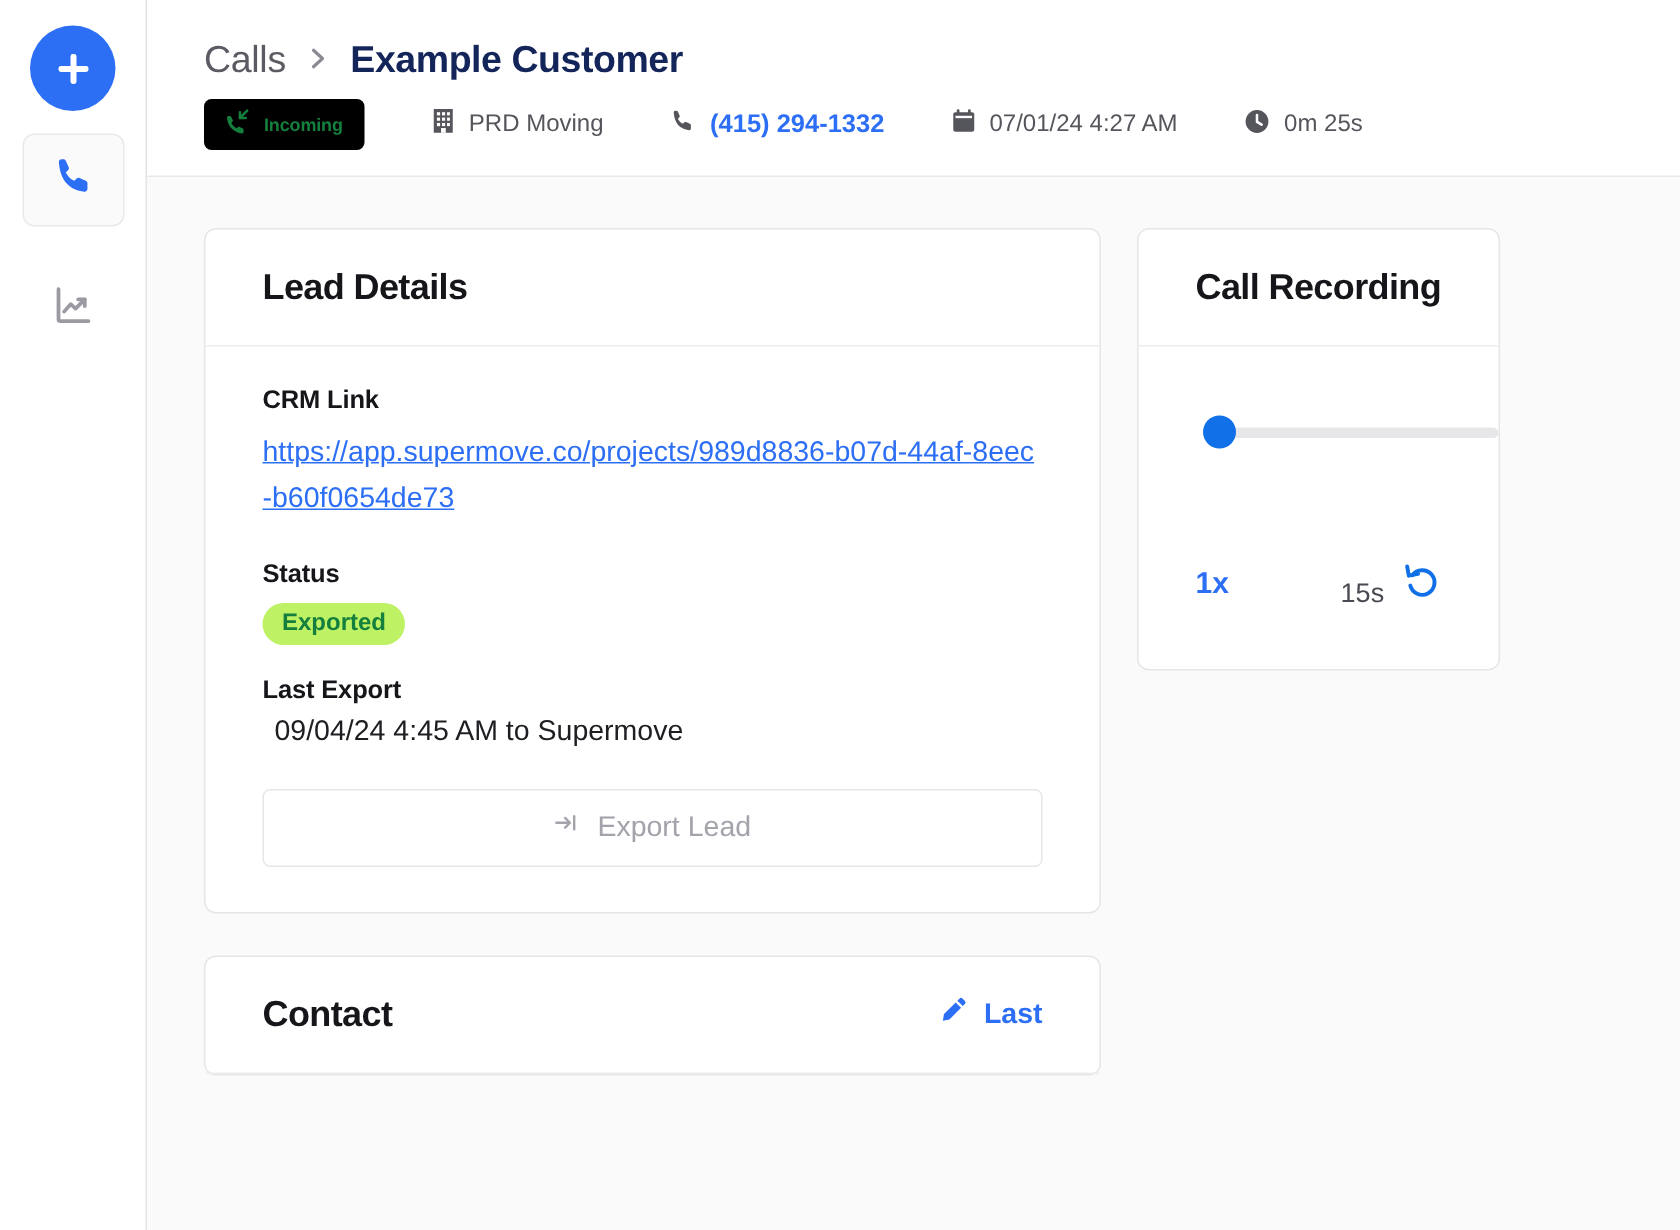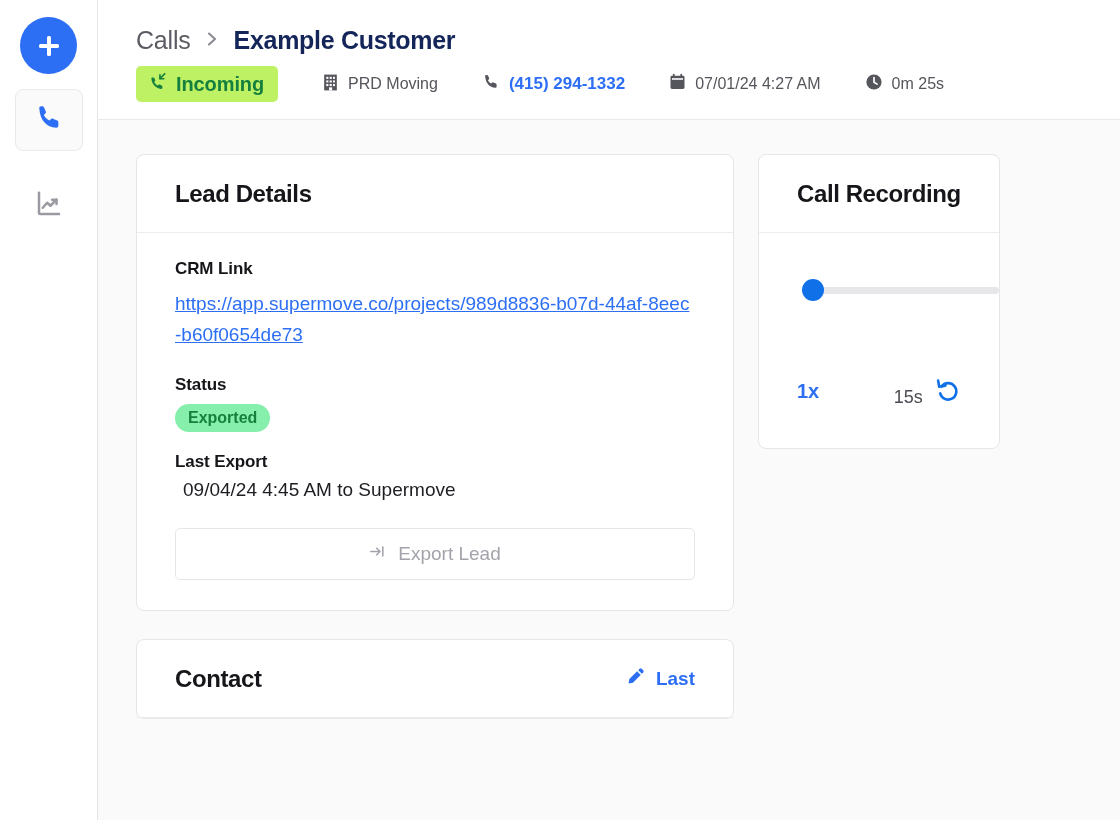--- a/index.html
+++ b/index.html
@@ -50,23 +50,23 @@
     font-size: 25px; color: #5B5B63; font-weight: 400; letter-spacing: -0.2px; cursor: pointer;
   }
   .crumb-sep { color: #8A8A93; font-size: 21px; line-height: 1; }
   .crumb-current {
     font-size: 25px; color: #14255A; font-weight: 700; letter-spacing: -0.3px;
   }
 
   .meta-row { display: flex; align-items: center; margin-top: 11px; }
   .badge-incoming {
     display: inline-flex; align-items: center; gap: 9px;
-    background: #bef264; color: #15803D;
+    background: #000000; color: #15803D;
     border-radius: 5px; padding: 6px 14px 6px 12px;
-    font-size: 20px; font-weight: 700; letter-spacing: -0.1px;
+    font-size: 12px; font-weight: 700; letter-spacing: -0.1px;
   }
   .meta-item {
     display: inline-flex; align-items: center; gap: 9px;
     font-size: 16px; color: #55555C; margin-left: 44px; white-space: nowrap;
   }
   .meta-item.phone { font-weight: 700; color: #2D6FF4; font-size: 17px; }
   .meta-item.phone .txt { color: #2D6FF4; }
 
   
   .body-area {
@@ -99,21 +99,21 @@
   }
   .crm-link {
     display: block; margin-top: 9px;
     font-size: 19px; color: #2D6FF4; text-decoration: underline;
     line-height: 1.65; word-break: break-all; cursor: pointer;
   }
   .gap-1 { height: 24px; }
   .gap-2 { height: 20px; }
   .badge-exported {
     display: inline-block; margin-top: 9px;
-    background: #86efac; color: #15803D;
+    background: #bef264; color: #15803D;
     border-radius: 14px; padding: 5px 13px;
     font-size: 16px; font-weight: 700;
   }
   .value-text { margin-top: 7px; font-size: 19px; color: #1D1D22; padding-left: 8px; }
   .export-btn {
     margin-top: 27px; width: 100%; height: 52px;
     border: 1px solid #E6E6E9; border-radius: 5px; background: #ffffff;
     display: flex; align-items: center; justify-content: center; gap: 12px;
     color: #A3A3AB; font-size: 19px; font-family: inherit; cursor: default;
   }

